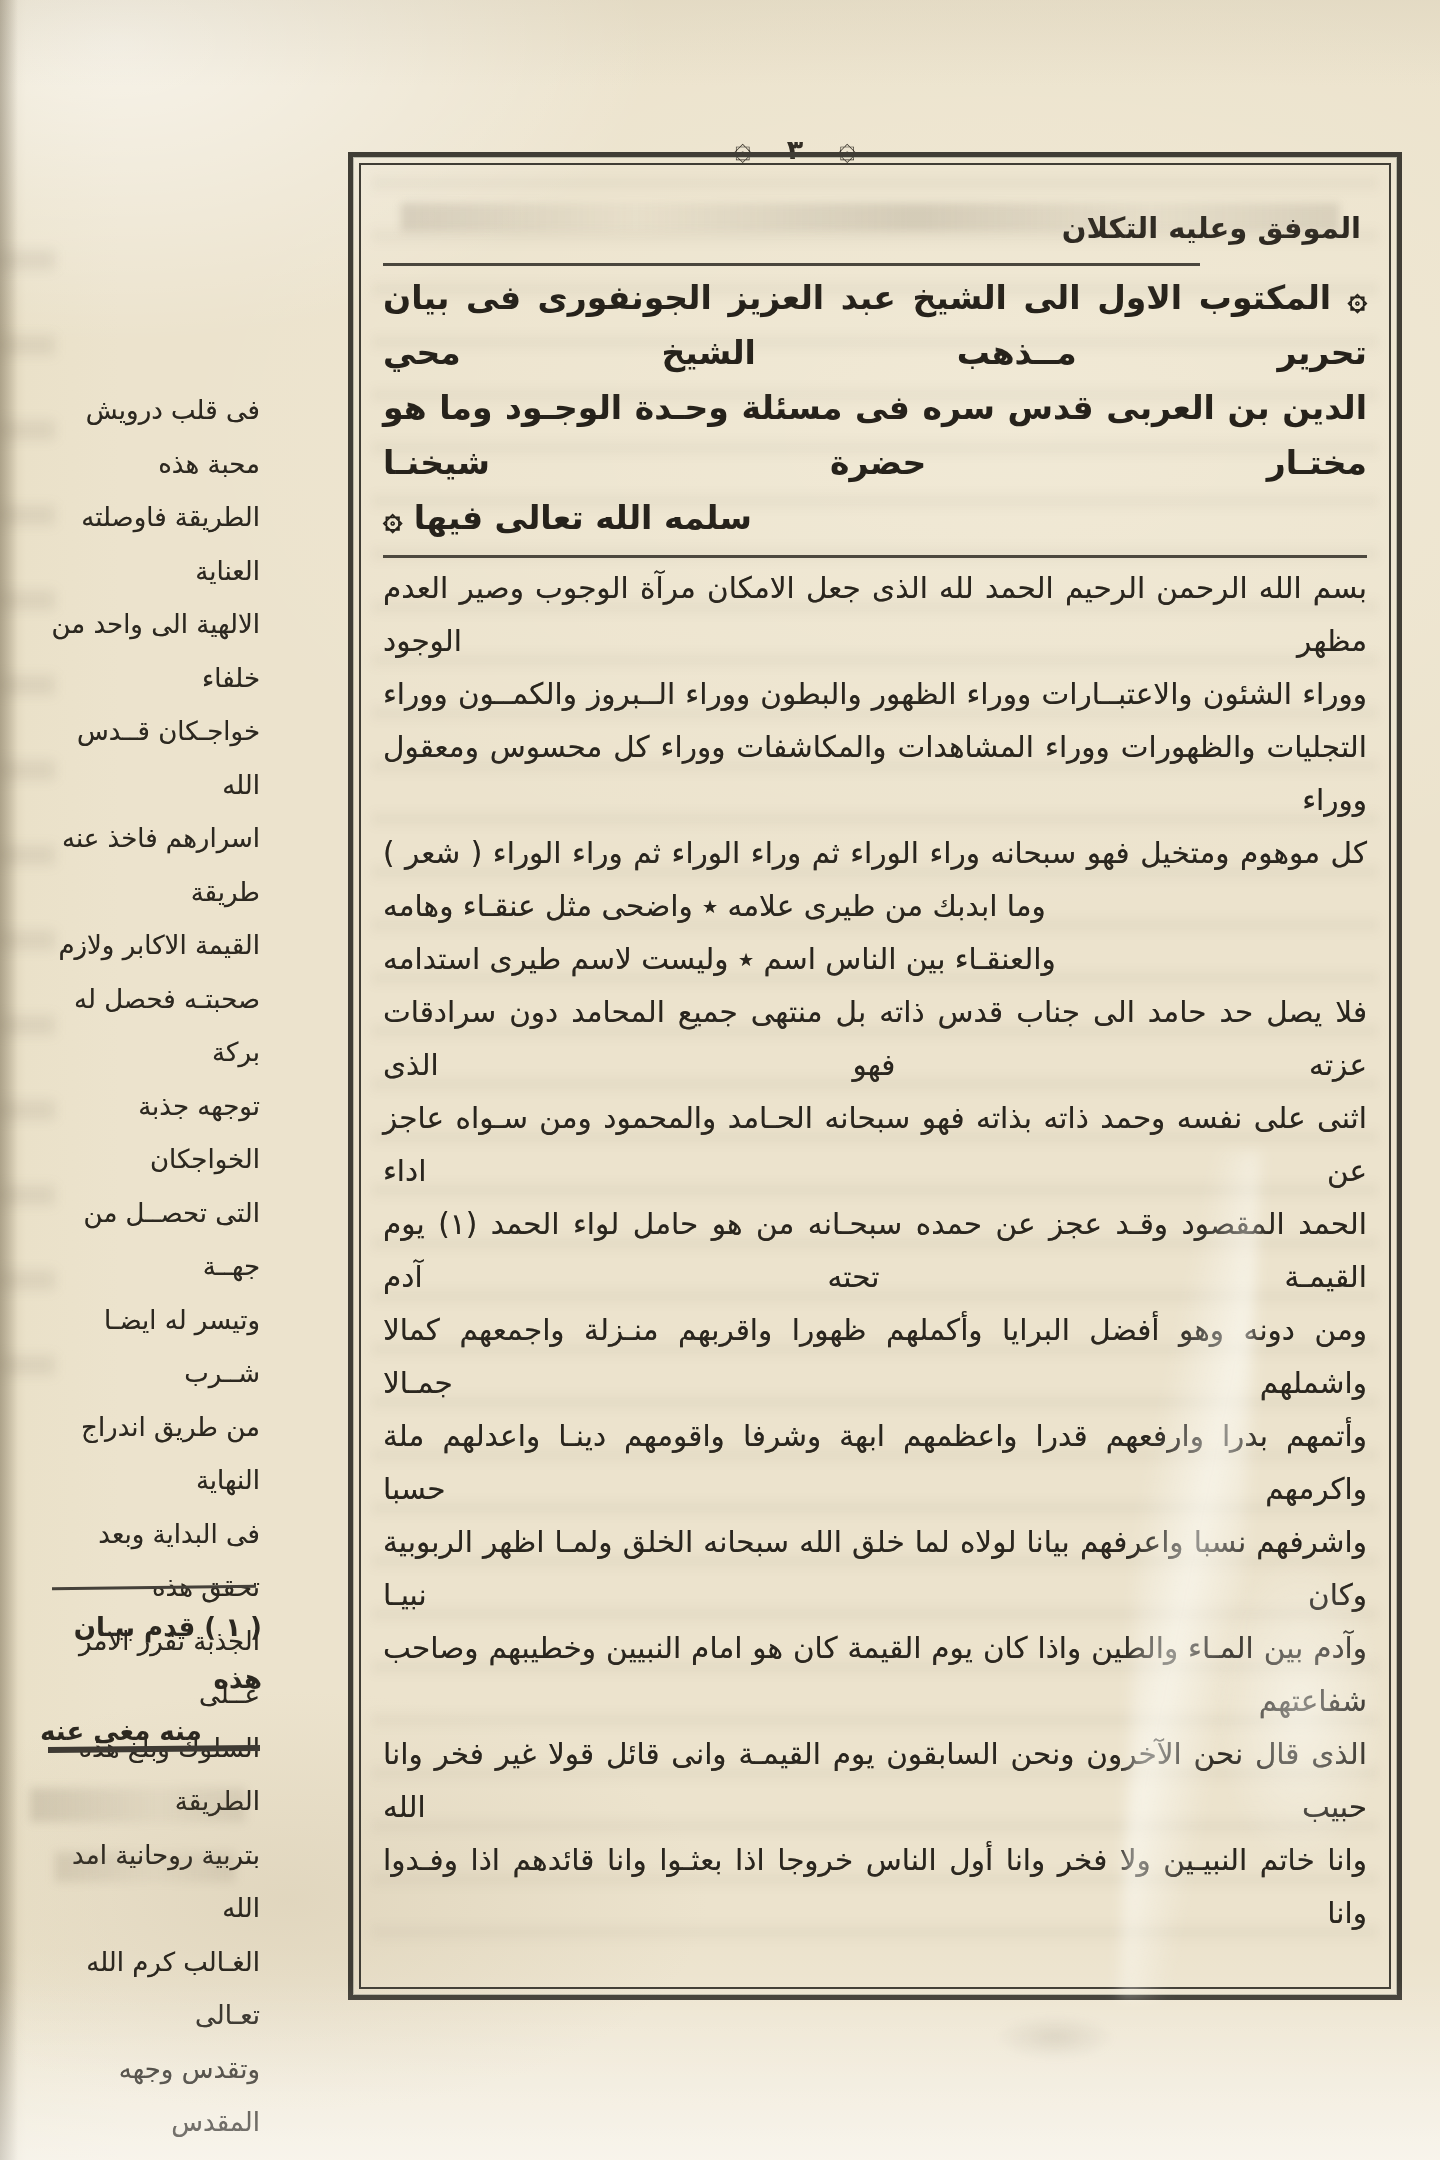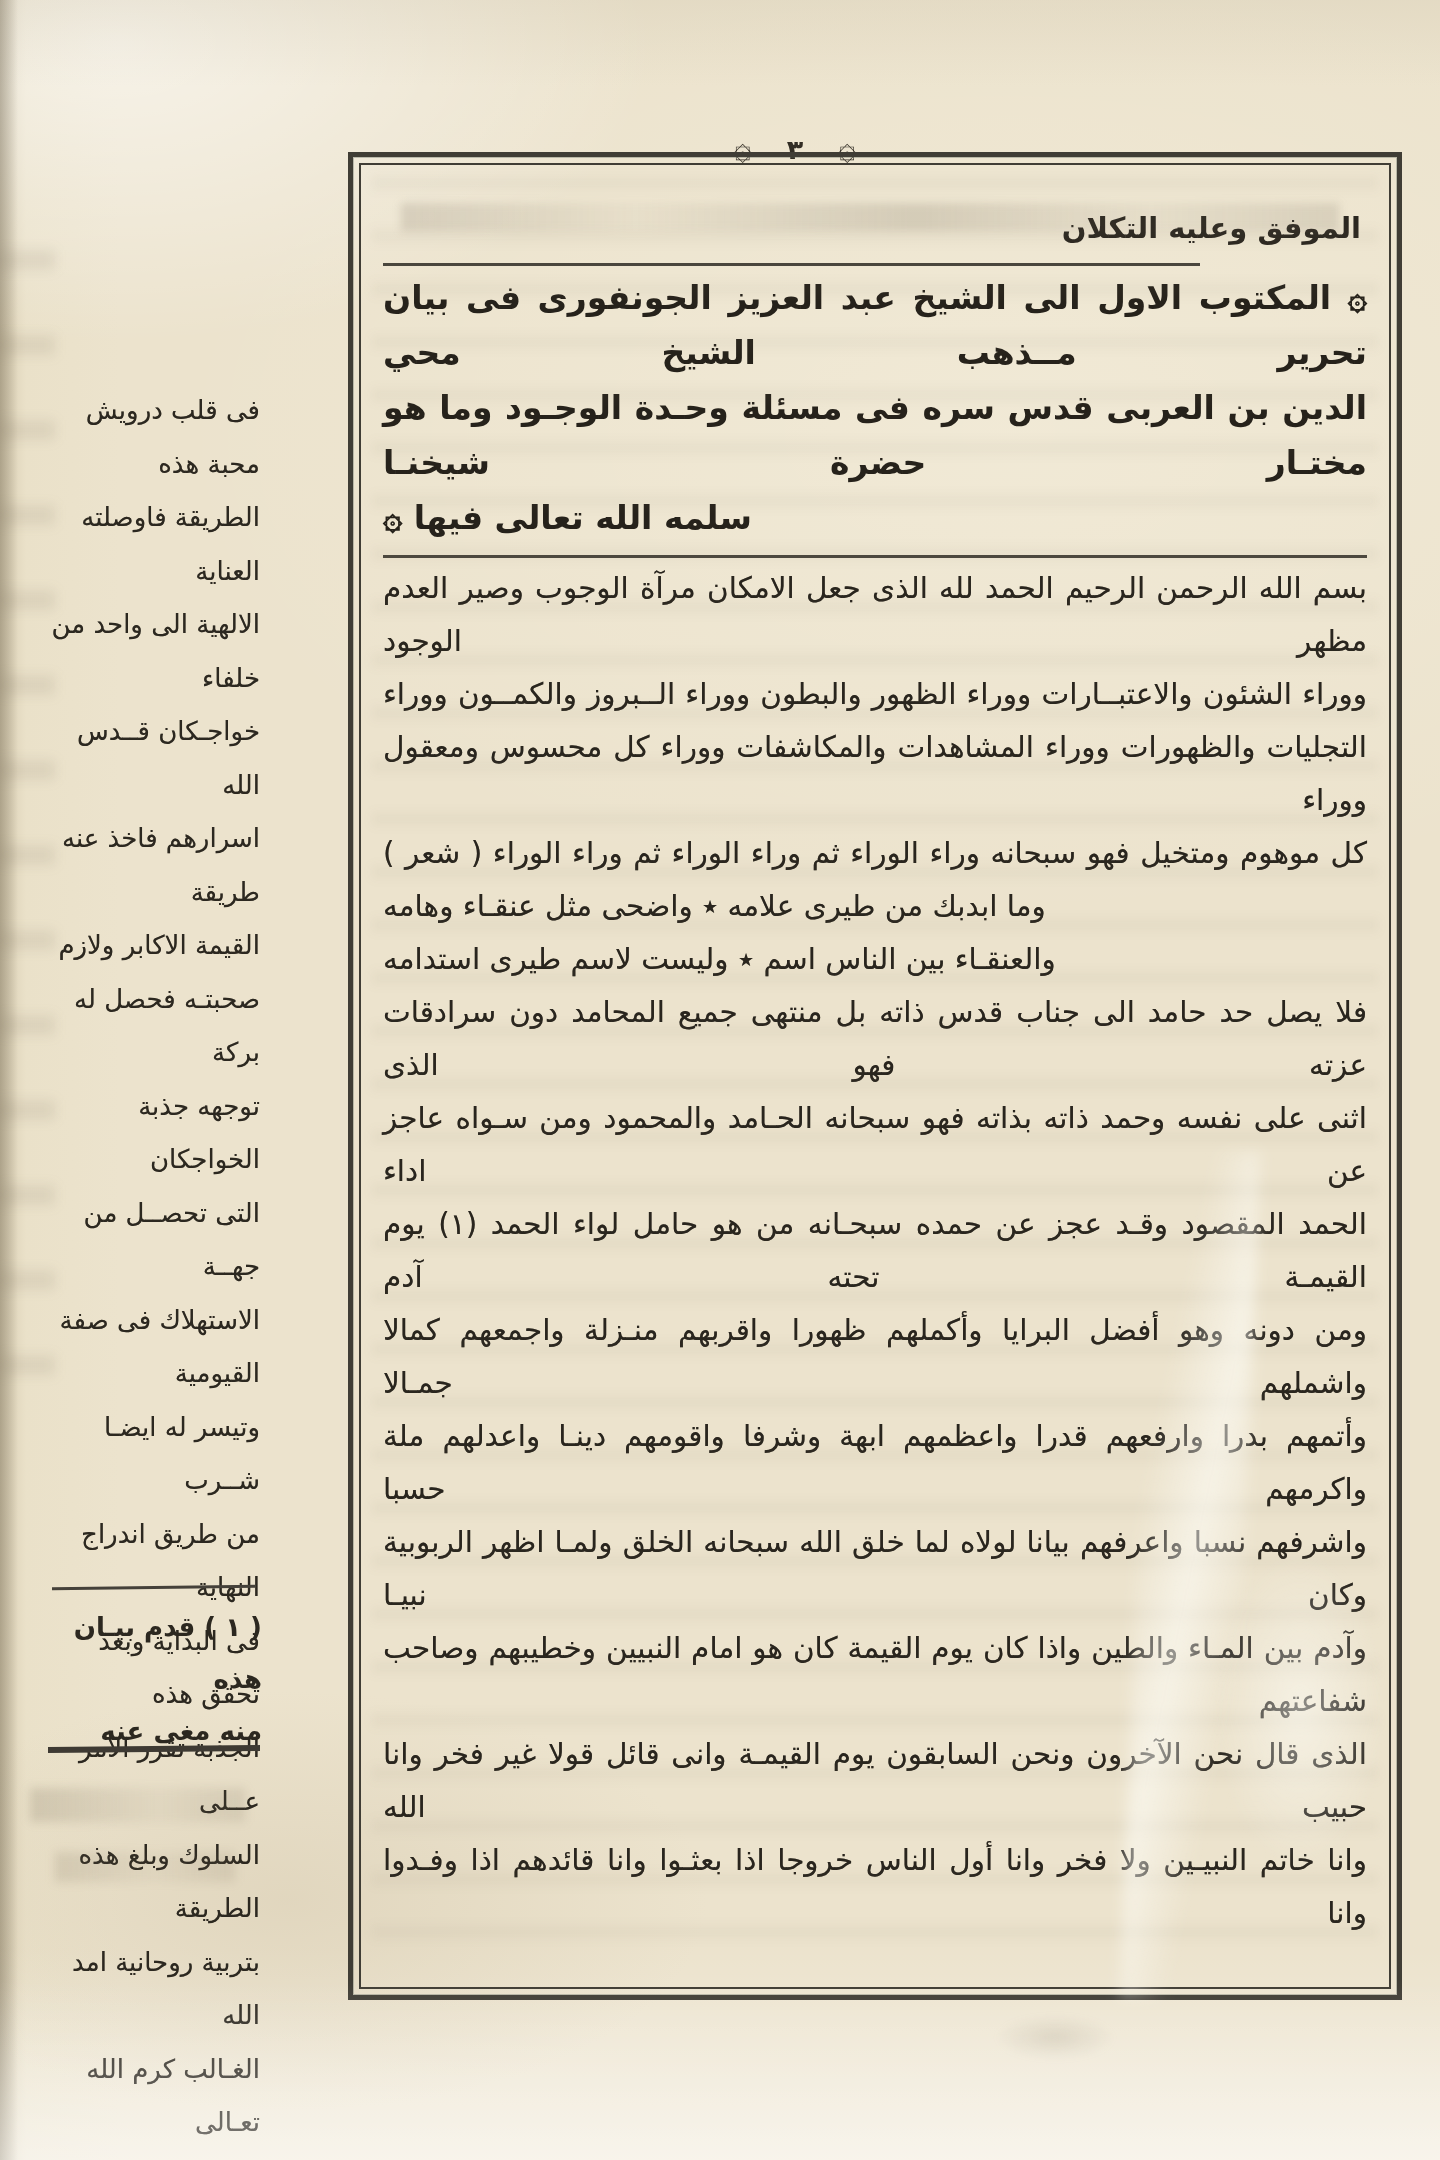--- a/index.html
+++ b/index.html
@@ -54,21 +54,21 @@
   .lc{text-align:left;}
 
   
   .marginalia{position:absolute;left:40px;top:384px;width:220px;direction:rtl;
     text-align:right;font-size:26px;line-height:53.5px;color:#2c2820;
     text-shadow:0 0 .5px rgba(45,40,30,.5);}
   .margin-rule1{position:absolute;left:52px;top:1586px;width:204px;height:3px;
     background:#45413a;transform:rotate(-.7deg);}
   .footnote{position:absolute;left:40px;top:1601px;width:222px;direction:rtl;
     text-align:right;font-size:26px;font-weight:bold;line-height:52px;color:#2c2820;}
-  .fc{text-align:right;}
+  .fc{text-align:left;}
   .margin-rule2{position:absolute;left:48px;top:1746px;width:212px;height:6px;
     background:#3e3a33;transform:rotate(-.5deg);}
 
   
   .stain{position:absolute;pointer-events:none;}
   .crease{left:1135px;top:1150px;width:110px;height:850px;
     background:linear-gradient(100deg, rgba(255,255,252,0) 25%, rgba(255,255,250,.55) 50%, rgba(255,255,252,0) 75%);
     filter:blur(7px);transform:rotate(2deg);}
   .blob1{left:1215px;top:1550px;width:170px;height:320px;border-radius:50%;
     background:radial-gradient(closest-side, rgba(255,255,250,.5), rgba(255,255,250,0));filter:blur(6px);}
@@ -136,21 +136,20 @@
 <div class="marginalia">
     <div>فى قلب درويش محبة هذه</div>
     <div>الطريقة فاوصلته العناية</div>
     <div>الالهية الى واحد من خلفاء</div>
     <div>خواجـكان قــدس الله</div>
     <div>اسرارهم فاخذ عنه طريقة</div>
     <div>القيمة الاكابر ولازم</div>
     <div>صحبتـه فحصل له بركة</div>
     <div>توجهه جذبة الخواجكان</div>
     <div>التى تحصــل من جهــة</div>
-    <div>الاستهلاك فى صفة القيومية</div>
     <div>وتيسر له ايضـا شــرب</div>
     <div>من طريق اندراج النهاية</div>
     <div>فى البداية وبعد تحقق هذه</div>
     <div>الجذبة تقرر الامر عــلى</div>
     <div>السلوك وبلغ هذه الطريقة</div>
     <div>بتربية روحانية امد الله</div>
     <div>الغـالب كرم الله تعـالى</div>
     <div>وتقدس وجهه المقدس</div>
   </div>
 <div class="margin-rule1"></div>

